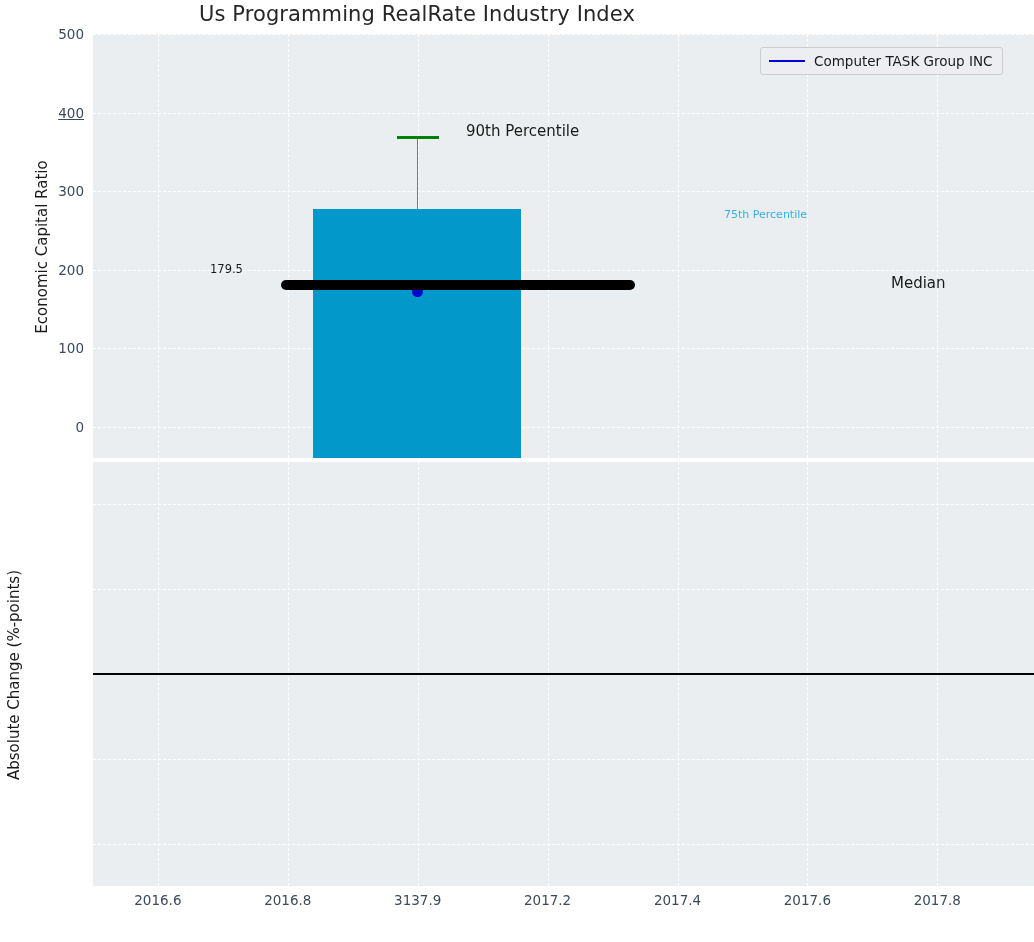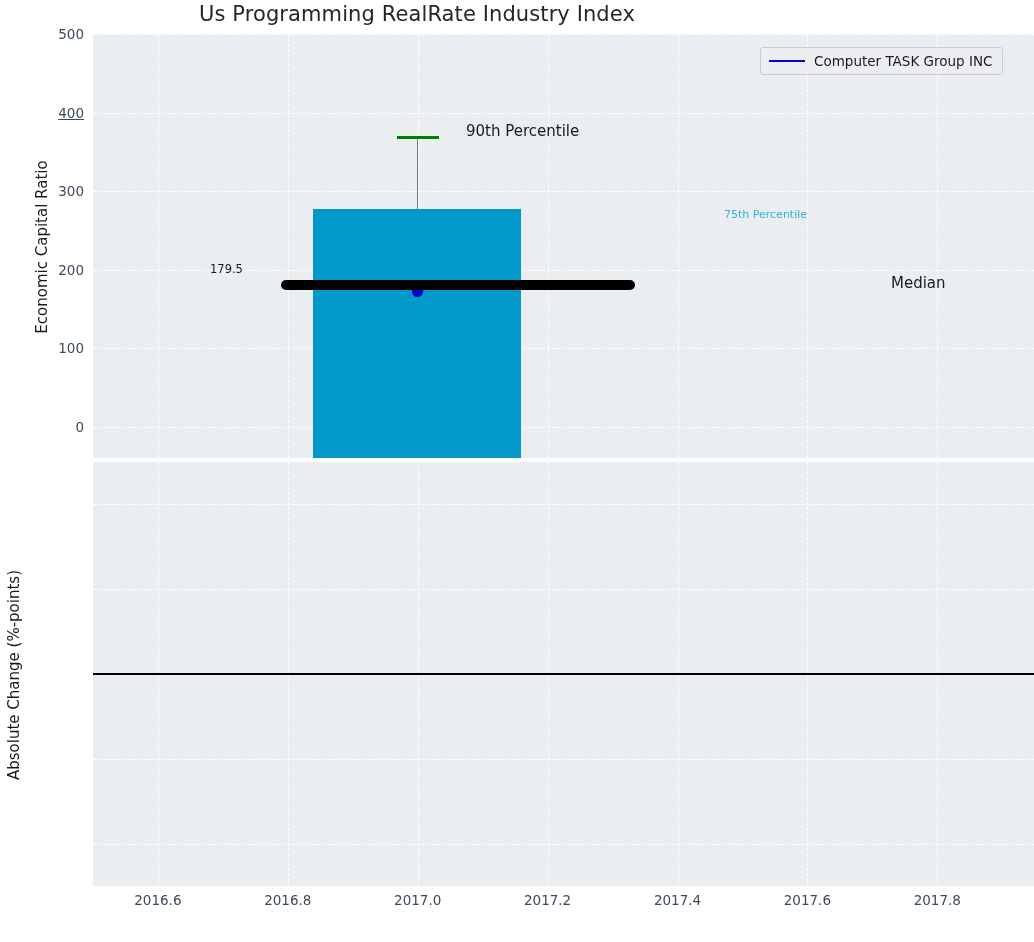--- a/index.html
+++ b/index.html
@@ -266,21 +266,21 @@
     <div class="ytick" style="top:392.6px;">0</div>
   </div>
 
 
   <div class="ylabel" id="ylabel-top">Economic Capital Ratio</div>
   <div class="ylabel" id="ylabel-bottom">Absolute Change (%-points)</div>
   <div id="xlabel">Year</div>
 
   <div class="xtick" style="left:157.9px;">2016.6</div>
   <div class="xtick" style="left:287.8px;">2016.8</div>
-  <div class="xtick" style="left:417.7px;">2017.0</div>
+  <div class="xtick" style="left:417.7px;">3137.9</div>
   <div class="xtick" style="left:547.6px;">2017.2</div>
   <div class="xtick" style="left:677.5px;">2017.4</div>
   <div class="xtick" style="left:807.4px;">2017.6</div>
   <div class="xtick" style="left:937.3px;">2017.8</div>
 
   <div class="annot" id="annot-p90">90th Percentile</div>
   <div class="annot" id="annot-p75">75th Percentile</div>
   <div class="annot" id="annot-median">Median</div>
   <div class="annot" id="annot-value">179.5</div>
 

